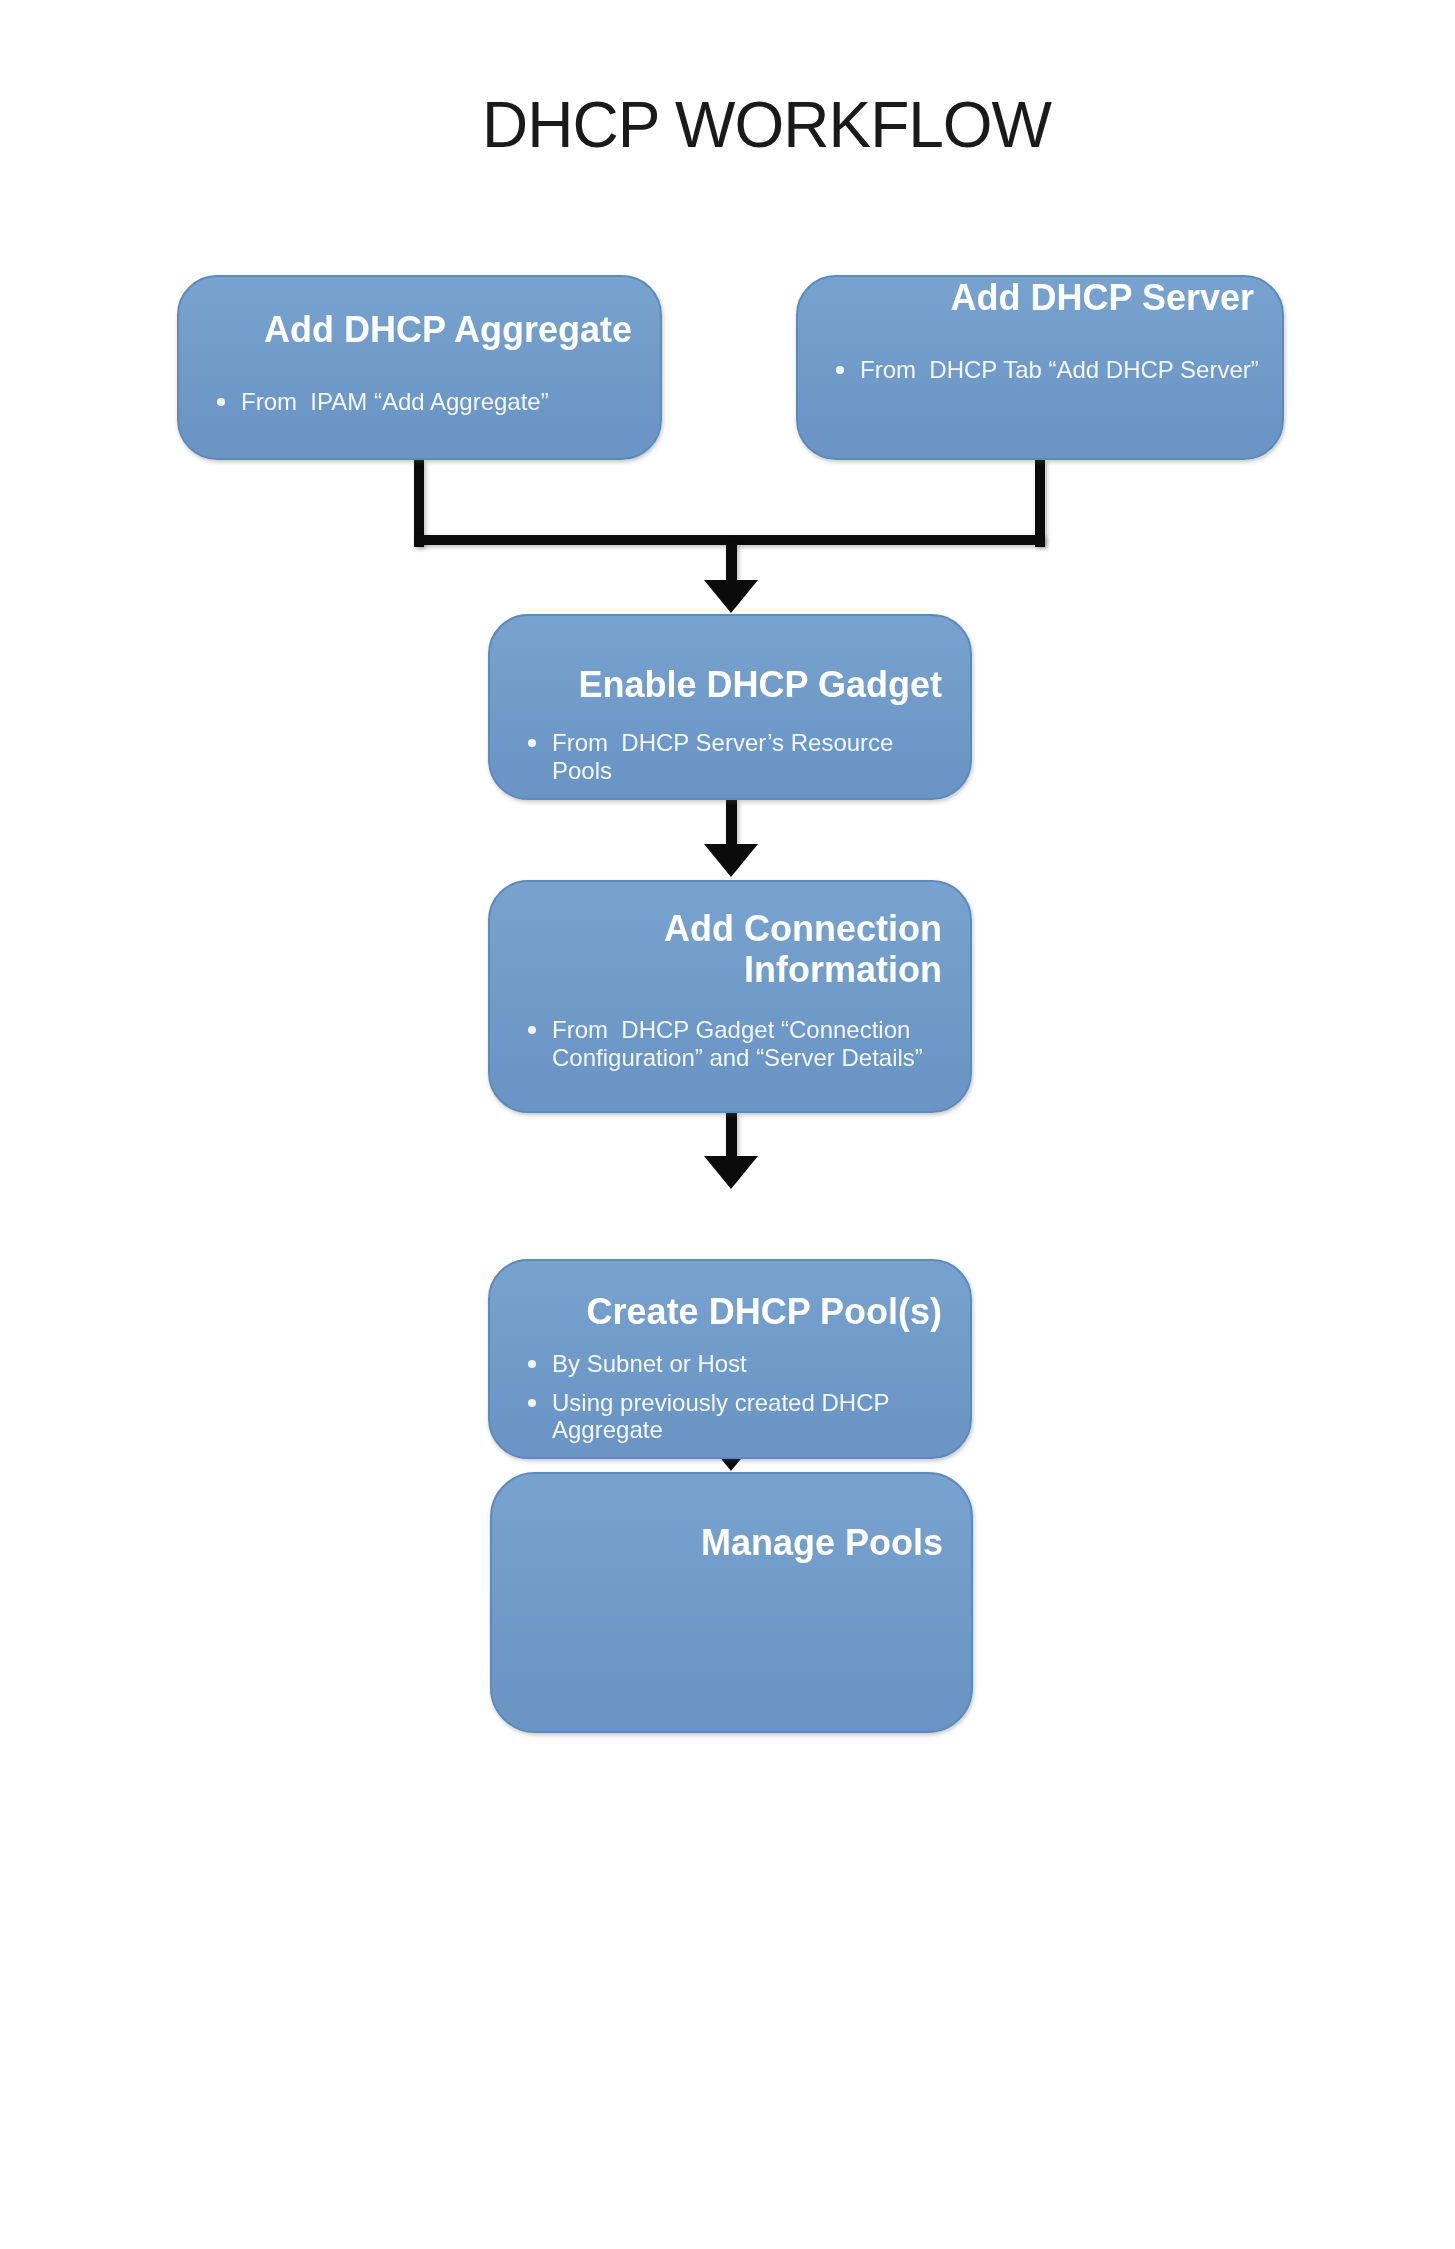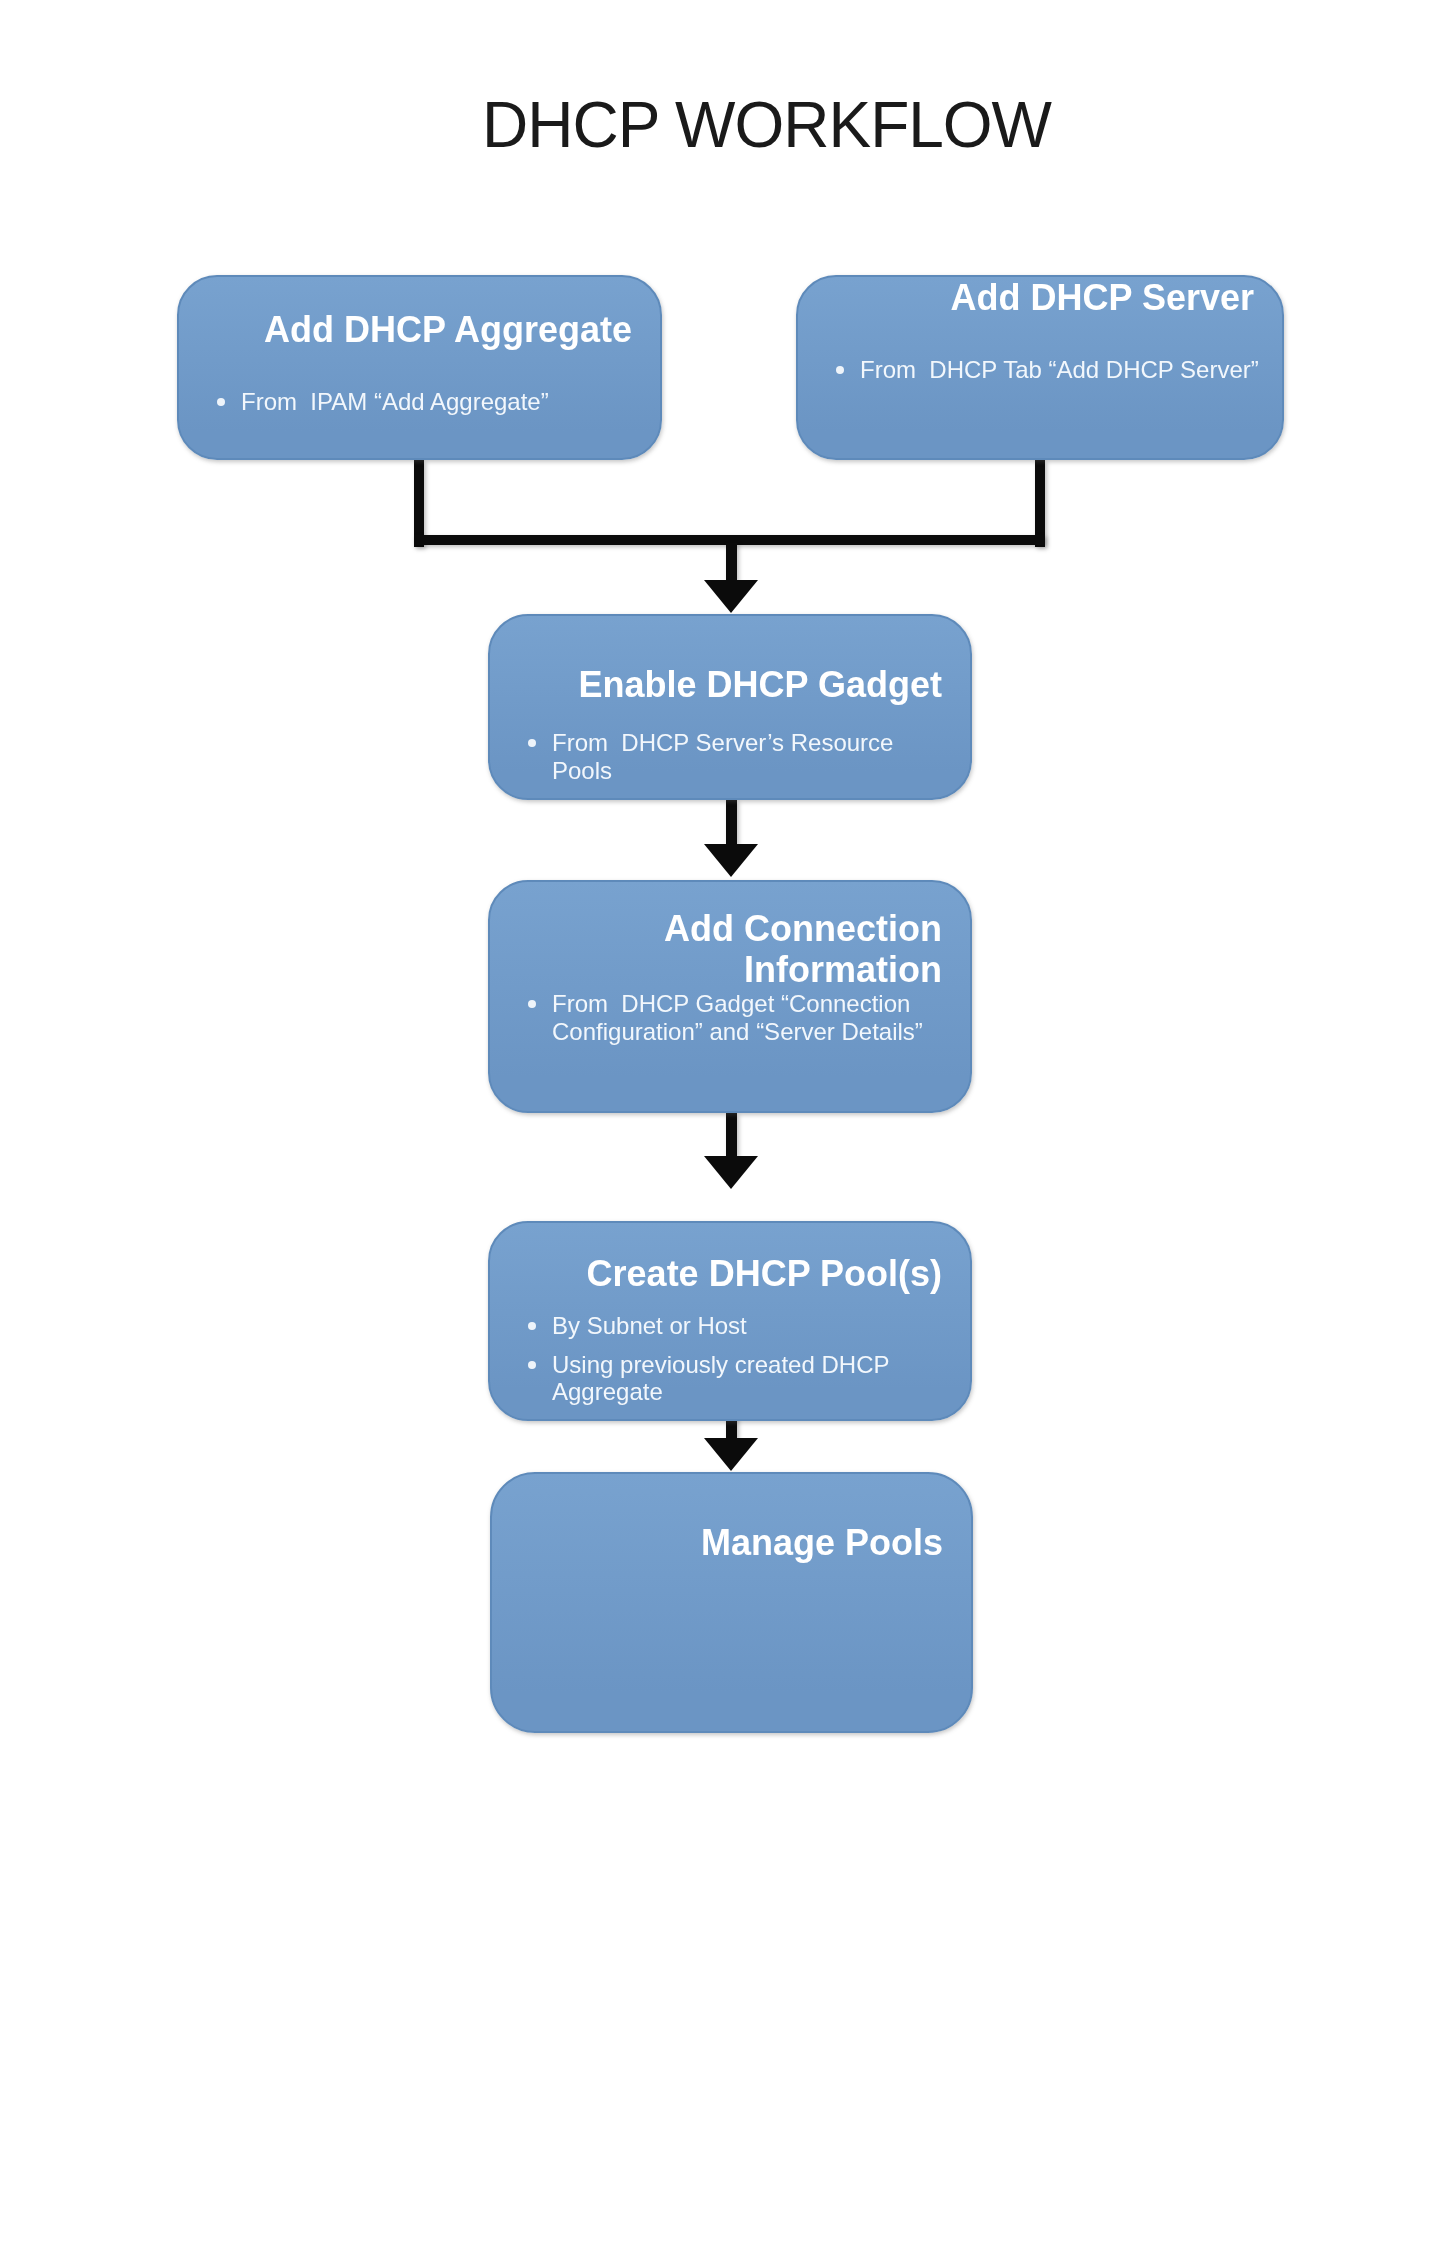--- a/index.html
+++ b/index.html
@@ -89,29 +89,29 @@
     <ul class="bullets" style="margin-top:24px;">
       <li class="bullet">
         <span class="dot"></span>
         <span class="bullet-text">From  DHCP Server’s Resource Pools</span>
       </li>
     </ul>
   </section>
 
   <section class="node" style="left:488px;top:880px;width:484px;height:233px;padding-top:26px;">
     <h2 class="node-title">Add Connection Information</h2>
-    <ul class="bullets" style="padding-right:6px;">
+    <ul class="bullets" style="margin-top:26px;padding-right:6px;">
       <li class="bullet">
         <span class="dot"></span>
         <span class="bullet-text">From  DHCP Gadget “Connection Configuration” and “Server Details”</span>
       </li>
     </ul>
   </section>
 
-  <section class="node" style="left:488px;top:1221px;width:484px;height:200px;padding-top:30px;">
+  <section class="node" style="left:488px;top:1259px;width:484px;height:200px;padding-top:30px;">
     <h2 class="node-title">Create DHCP Pool(s)</h2>
     <ul class="bullets" style="margin-top:18px;">
       <li class="bullet">
         <span class="dot"></span>
         <span class="bullet-text">By Subnet or Host</span>
       </li>
       <li class="bullet">
         <span class="dot"></span>
         <span class="bullet-text">Using previously created DHCP Aggregate</span>
       </li>

